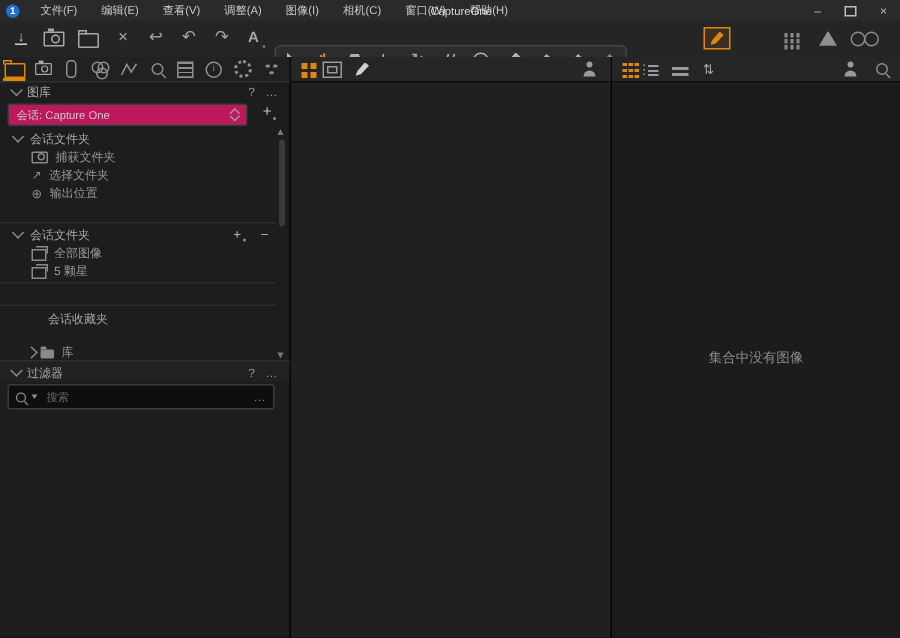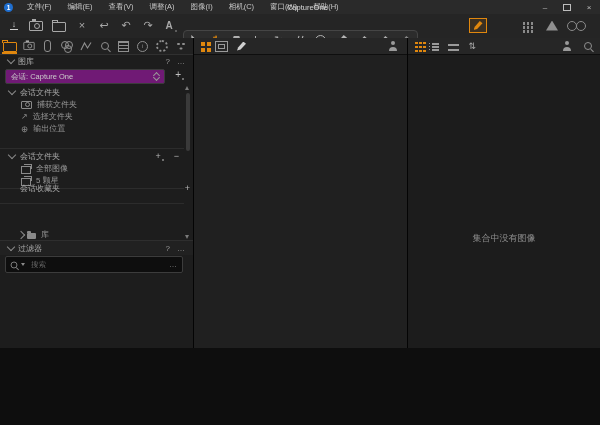--- a/index.html
+++ b/index.html
@@ -1,16 +1,16 @@
 <!DOCTYPE html>
 <html><head>
 <meta charset="utf-8">
 <style>
   html,body{margin:0;padding:0;background:#0e0e0e;font-family:"Liberation Sans",sans-serif;}
-  #window{position:relative;width:600px;height:348px;background:#1d1d1d;overflow:hidden;-webkit-font-smoothing:antialiased;}
+  #window{position:relative;width:600px;height:425px;background:#1d1d1d;overflow:hidden;-webkit-font-smoothing:antialiased;}
   
   .menubar{position:absolute;top:0;left:0;width:600px;height:14px;background:#2a2a2a;display:flex;align-items:center;font-size:7.5px;color:#c9c9c9;}
   .appbadge{width:9px;height:9px;border-radius:50%;background:#1f6fd0;color:#fff;font-size:6.5px;font-weight:bold;display:flex;align-items:center;justify-content:center;margin:0 6px 0 4px;}
   .menu-item{padding:0 8px;height:14px;display:flex;align-items:center;cursor:default;}
   .win-title{position:absolute;left:50%;top:0;transform:translateX(-32%);height:14px;display:flex;align-items:center;font-size:7.5px;color:#d8d8d8;}
   .win-controls{position:absolute;right:0;top:0;height:14px;display:flex;align-items:center;color:#bdbdbd;}
   .wc{width:22px;height:14px;display:flex;align-items:center;justify-content:center;font-size:8px;}
   .maxbox{width:6px;height:5px;border:1px solid #bdbdbd;}
   
   .toolbar{position:absolute;top:14px;left:0;width:600px;height:24px;background:#252525;border-bottom:1px solid #0a0a0a;}
@@ -68,21 +68,21 @@
   .gear{width:8px;height:8px;border:2px dotted #8f8f8f;border-radius:50%;}
   .nodes{width:2.5px;height:2.5px;background:#8f8f8f;border-radius:50%;box-shadow:5px 0 0 #8f8f8f,2.5px 4.5px 0 #8f8f8f;margin:-4px 4px 0 0;}
   
   .lhead{position:absolute;left:0;width:193px;height:14px;display:flex;align-items:center;font-size:8px;color:#ababab;}
   .lhead .title{margin-left:4px;}
   .hright{position:absolute;right:8px;display:flex;gap:7px;color:#9a9a9a;font-size:8px;}
   .chev{width:5px;height:5px;border-right:1.2px solid #8a8a8a;border-bottom:1.2px solid #8a8a8a;display:inline-block;}
   .chev.down{transform:rotate(45deg);margin-top:-2px;}
   .chev.right{transform:rotate(-45deg);}
   .sessrow{position:absolute;top:30px;left:0;width:193px;height:17px;}
-  .sselect{position:absolute;left:5px;top:1px;width:158px;height:13px;background:#701a75;border:1px solid #3c3c3c;border-radius:2px;display:flex;align-items:center;font-size:7.5px;color:#cccccc;}
+  .sselect{position:absolute;left:5px;top:1px;width:158px;height:13px;background:#be185d;border:1px solid #3c3c3c;border-radius:2px;display:flex;align-items:center;font-size:7.5px;color:#cccccc;}
   .sselect .val{margin-left:5px;flex:1;}
   .spin{display:flex;flex-direction:column;gap:1.5px;margin-right:5px;}
   .spin b{width:4px;height:4px;border-right:1px solid #999;border-bottom:1px solid #999;display:block;}
   .spin b.up{transform:rotate(-135deg);margin-bottom:-2px;}
   .spin b.dn{transform:rotate(45deg);margin-top:-2px;}
   .plusbtn{position:absolute;right:9px;top:2px;color:#c0c0c0;font-size:10px;line-height:10px;}
   .plusbtn::after{content:'';display:inline-block;width:2px;height:2px;background:#8a8a8a;border-radius:50%;margin-left:1px;vertical-align:bottom;}
   
   .tree{position:absolute;top:0;left:0;width:193px;height:387px;}
   .trow{position:absolute;left:0;width:182px;display:flex;align-items:center;font-size:8px;}
@@ -343,21 +343,21 @@
         <span class="alb"></span>
         <span class="tlabel">全部图像</span>
       </div>
       <div class="trow item" style="top:137px">
         <span class="alb"></span>
         <span class="tlabel">5 颗星</span>
       </div>
 
       <div class="tdiv" style="top:150px"></div>
 
-      <div class="trow sect" style="top:144px;padding-left:20px">
+      <div class="trow sect" style="top:168px;padding-left:32px">
         <span class="tlabel" style="margin-left:0">会话收藏夹</span>
         <span class="hacts">
             <span class="hact">+</span>
           </span>
       </div>
 
       <div class="tdiv" style="top:165px"></div>
 
       <div class="trow item" style="top:191px;padding-left:26px">
         <span class="chev right exp"></span>

